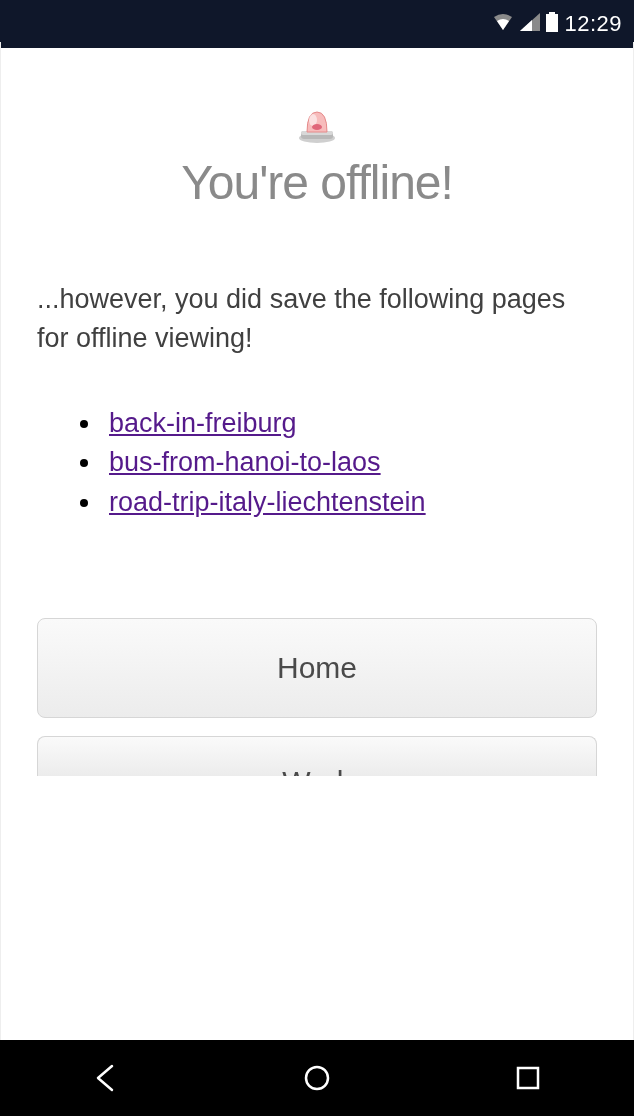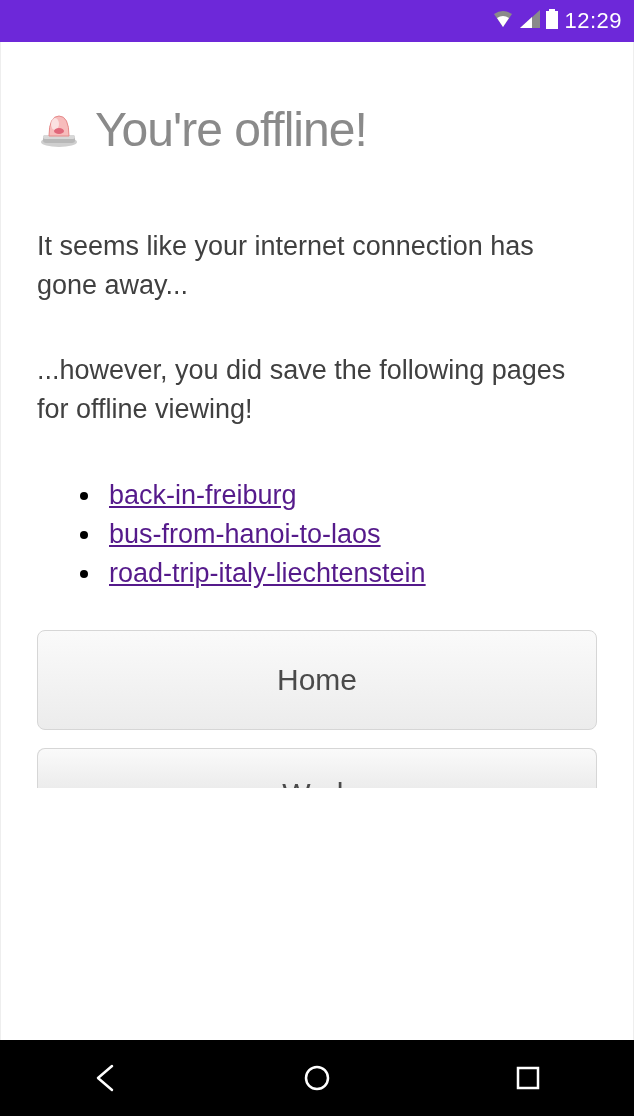--- a/index.html
+++ b/index.html
@@ -1,29 +1,29 @@
 <!DOCTYPE html>
 <html><head>
   <meta charset="utf-8">
   <style>
     * { margin: 0; padding: 0; box-sizing: border-box; }
     html, body { width: 634px; height: 1116px; font-family: -apple-system, Helvetica, Arial, sans-serif; background: #fff; overflow: hidden; }
     .device { width: 634px; height: 1116px; position: relative; background: #fff; }
-    .status-bar { height: 42px; background: #6d28d9; display: flex; align-items: center; justify-content: flex-end; padding: 0 12px; gap: 6px; }
+    .status-bar { height: 48px; background: #0f172a; display: flex; align-items: center; justify-content: flex-end; padding: 0 12px; gap: 6px; }
     .status-bar .clock { color: #fff; font-size: 22px; font-weight: 400; letter-spacing: 0.5px; }
     .nav-bar { position: absolute; bottom: 0; left: 0; right: 0; height: 76px; background: #000; display: flex; align-items: center; justify-content: space-around; }
     .nav-btn { width: 120px; height: 50px; display: flex; align-items: center; justify-content: center; cursor: pointer; }
     .content { position: absolute; top: 42px; bottom: 76px; left: 0; right: 0; padding: 60px 36px 0 36px; overflow: hidden; border-left: 1px solid #eee; border-right: 1px solid #eee; }
-    .title-row { display: flex; align-items: center; gap: 14px; margin-bottom: 70px; }
+    .title-row { display: flex; align-items: center; gap: 5px; margin-bottom: 70px; flex-direction: column; }
     .title-text { font-size: 48px; font-weight: 300; color: #8a8a8a; letter-spacing: -1px; font-stretch: condensed; font-family: "Helvetica Neue", Arial, sans-serif; }
     .para { font-size: 27px; color: #404040; line-height: 1.45; margin-bottom: 46px; }
     .list { list-style: disc; margin-left: 66px; margin-bottom: 30px; }
     .list li { font-size: 27px; color: #000; line-height: 1.45; padding-left: 6px; }
     .list a { color: #551a8b; text-decoration: underline; }
-    .button-stack { margin-top: 37px; display: flex; flex-direction: column; gap: 18px; text-align: right; }
+    .button-stack { margin-top: 96px; display: flex; flex-direction: column; gap: 18px; text-align: right; }
     .big-btn { height: 100px; border: 1px solid #d6d6d6; border-radius: 8px; display: flex; align-items: center; justify-content: center; font-size: 30px; color: #4a4a4a; background: linear-gradient(#fafafa, #ececec); cursor: pointer; }
     .big-btn.partial { height: 40px; align-items: flex-start; padding-top: 28px; overflow: hidden; border-bottom: none; border-bottom-left-radius: 0; border-bottom-right-radius: 0; }
     
     .wifi-icon, .cell-icon, .batt-icon { display: inline-block; }
   </style>
 </head>
 <body>
 
 <div class="device">
 
@@ -58,21 +58,20 @@
           <rect x="6" y="29" width="32" height="4" rx="2" fill="#d8d8d8"></rect>
           <path d="M12 30 Q12 10 22 10 Q32 10 32 30 Z" fill="#f7bcbc"></path>
           <path d="M12 30 Q12 10 22 10 Q32 10 32 30 Z" fill="none" stroke="#e58a8a" stroke-width="1"></path>
           <ellipse cx="18" cy="18" rx="4" ry="6" fill="#ffffff" opacity="0.55"></ellipse>
           <ellipse cx="22" cy="25" rx="5" ry="3" fill="#e0677a"></ellipse>
         </svg>
       </span>
       <span class="title-text">You're offline!</span>
     </div>
 
-    <p class="para">It seems like your internet connection has gone away...</p>
     <p class="para">...however, you did save the following pages for offline viewing!</p>
 
     <ul class="list">
       <li><a href="#">back-in-freiburg</a></li>
       <li><a href="#">bus-from-hanoi-to-laos</a></li>
       <li><a href="#">road-trip-italy-liechtenstein</a></li>
     </ul>
 
 
     <div class="button-stack">

